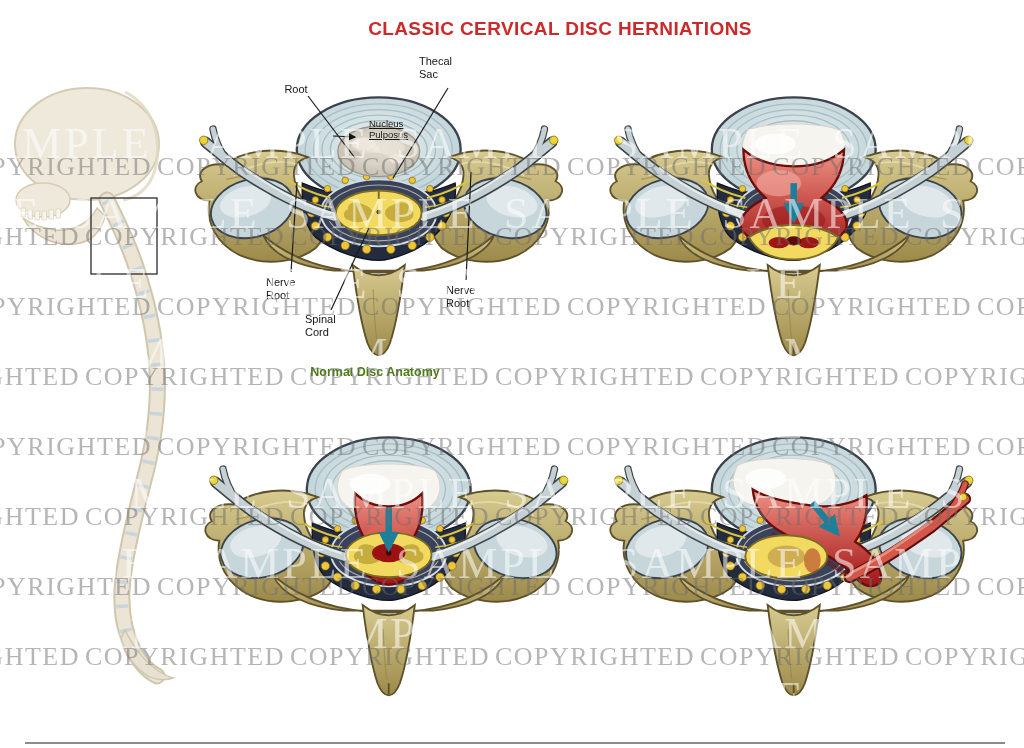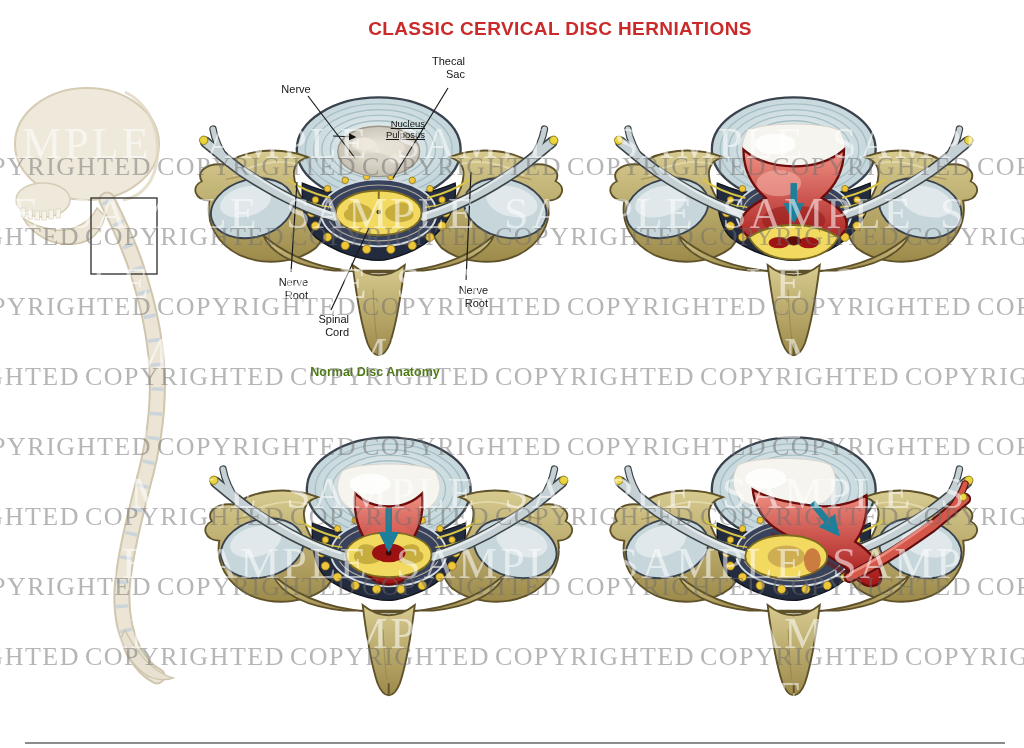--- a/index.html
+++ b/index.html
@@ -6,21 +6,21 @@
   body{width:1024px;height:748px;position:relative;background:#ffffff;overflow:hidden;
        font-family:"Liberation Sans",sans-serif;}
   .title{position:absolute;top:18px;left:0;width:100%;text-align:center;
          font-weight:bold;font-size:19px;letter-spacing:.4px;z-index:10;}
   .panel{position:absolute;width:380px;height:360px;z-index:2;}
   #p1{left:185px;top:50px;} #p2{left:600px;top:50px;}
   #p3{left:195px;top:395px;} #p4{left:600px;top:395px;}
   .art{position:absolute;left:0;width:380px;height:270px;}
   .artTop{top:40px;} .artBot{top:35px;}
   .lines{position:absolute;left:0;top:0;width:380px;height:360px;pointer-events:none;}
-  .lbl{position:absolute;font-size:11px;line-height:13px;color:#151515;text-align:right;
+  .lbl{position:absolute;font-size:11px;line-height:13px;color:#151515;text-align:left;
        transform:translateX(-50%);z-index:3;}
   .lbl2{font-size:9.5px;line-height:11px;text-decoration:underline;}
   .nowrap{white-space:nowrap;}
   .caption{position:absolute;left:50%;transform:translateX(-50%);width:330px;text-align:center;
            font-weight:bold;font-size:12.5px;line-height:14px;color:#4d7c0f;}
   #watermarks{position:absolute;left:0;top:0;width:1024px;height:748px;z-index:40;
               pointer-events:none;overflow:hidden;}
   .wm-sample{position:absolute;font-family:"Liberation Serif","DejaVu Serif",serif;
              font-size:44px;letter-spacing:3px;color:var(--wm-s,#fff);opacity:.55;white-space:nowrap;}
   .wm-copy{position:absolute;font-family:"Liberation Serif","DejaVu Serif",serif;
@@ -241,21 +241,21 @@
   <svg class="lines" viewBox="0 0 380 360">
     <g stroke="#1a1a1a" stroke-width="1.2">
       <line x1="123" y1="46" x2="170" y2="108"></line>
       <line x1="148" y1="86" x2="170" y2="87" marker-end="url(#mBlack)"></line>
       <line x1="263" y1="38" x2="208" y2="128"></line>
       <line x1="106" y1="222" x2="112" y2="132"></line>
       <line x1="146" y1="260" x2="184" y2="178"></line>
       <line x1="281" y1="230" x2="286" y2="122"></line>
     </g>
   </svg>
-  <div class="lbl nowrap" style="left:111px;top:33px">Nerve</div>
+  <div class="lbl nowrap" style="left:111px;top:33px">Root</div>
   <div class="lbl" style="left:257px;top:5px;width:46px">Thecal Sac</div>
   <div class="lbl lbl2" style="left:212px;top:68px;width:56px">Nucleus Pulposus</div>
   <div class="lbl" style="left:102px;top:226px;width:42px">Nerve Root</div>
   <div class="lbl" style="left:142px;top:263px;width:44px">Spinal Cord</div>
   <div class="lbl" style="left:282px;top:234px;width:42px">Nerve Root</div>
   <div class="caption" style="top:315px">
     <div>Normal Disc Anatomy</div>
   </div>
 </section>
 

